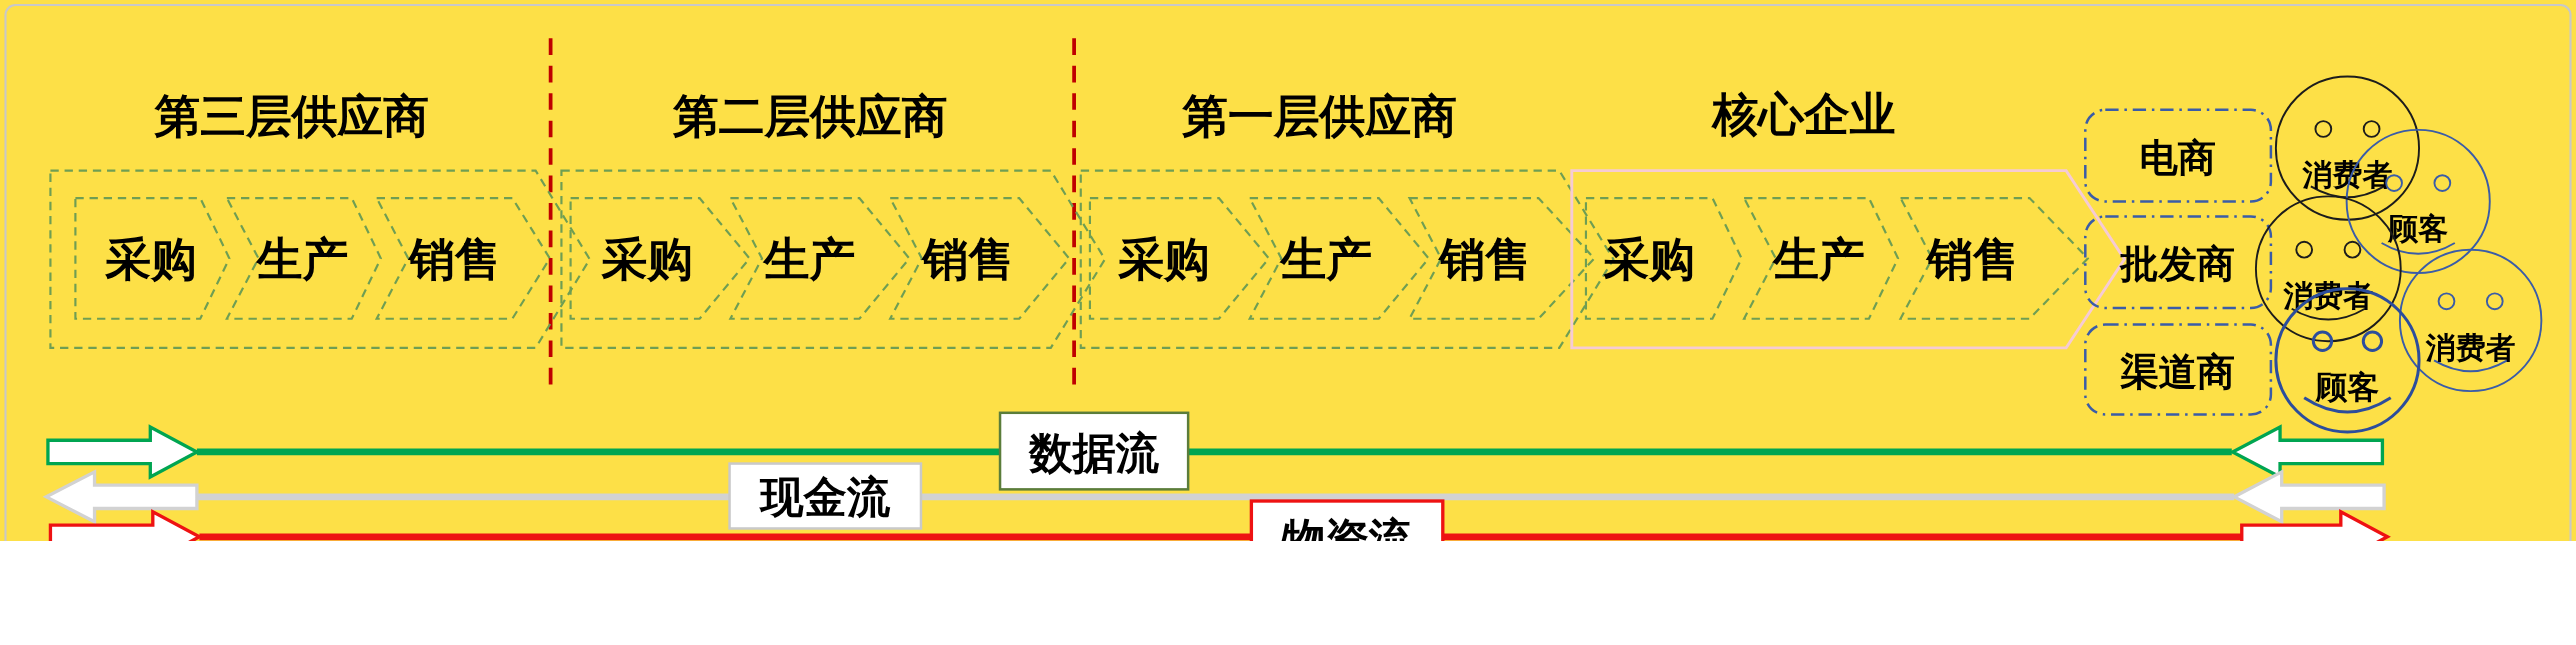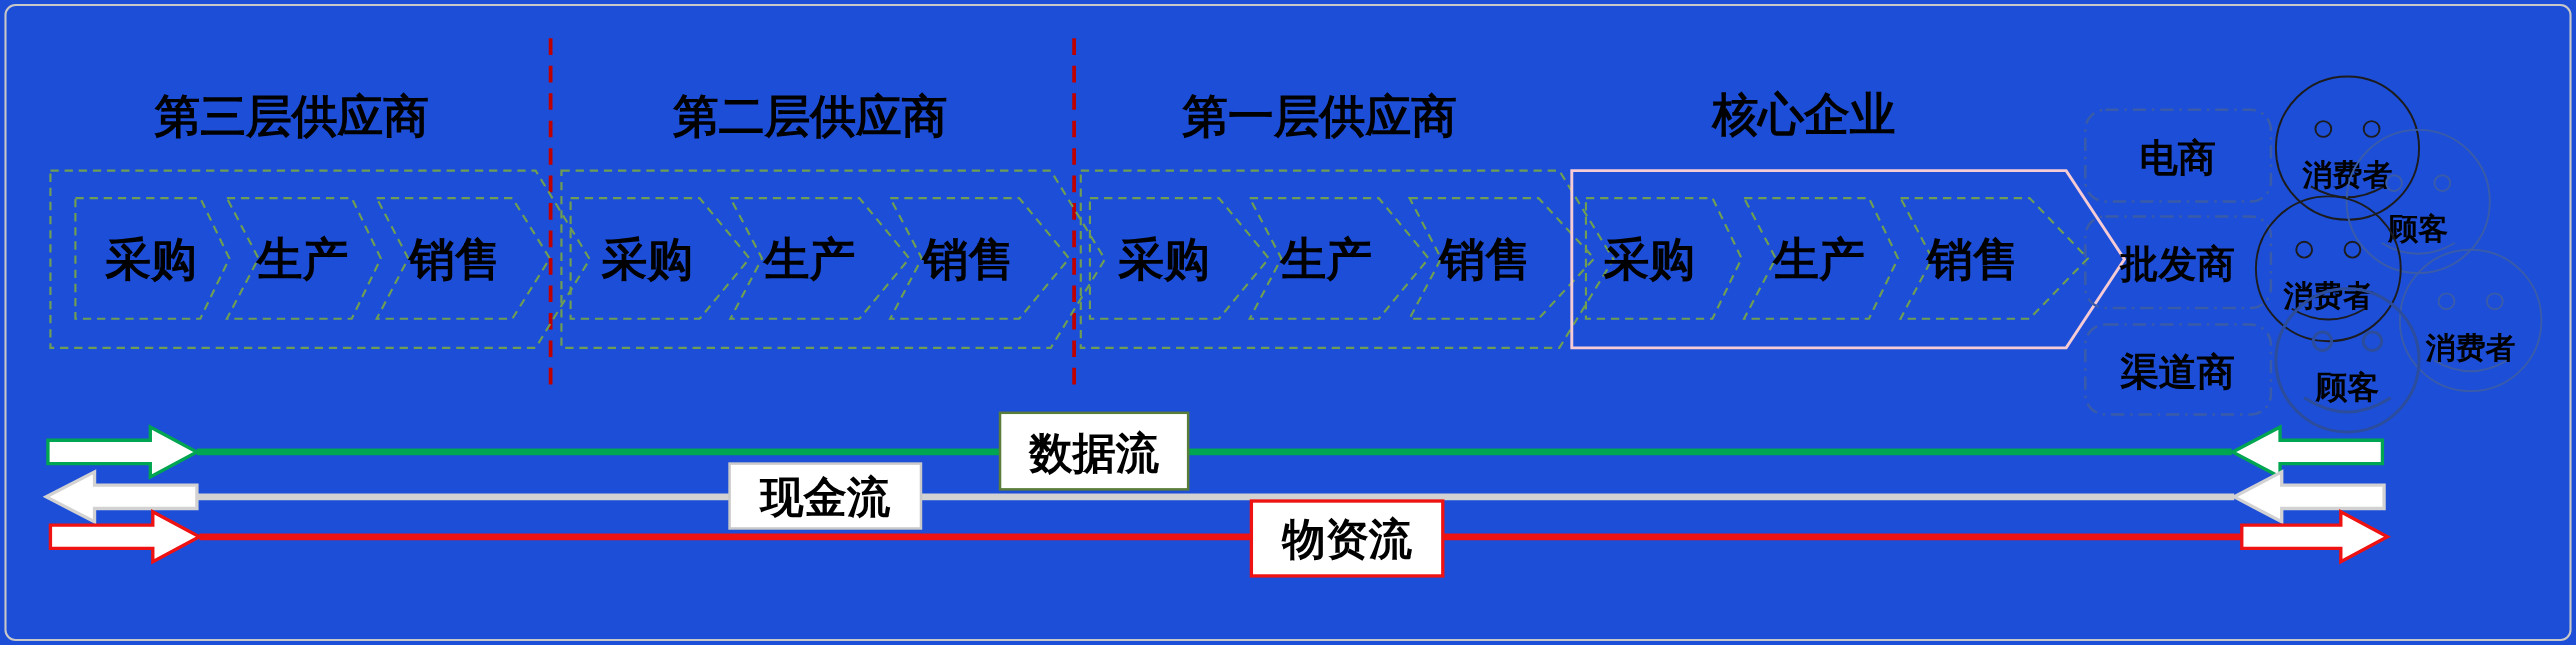--- a/index.html
+++ b/index.html
@@ -1,16 +1,16 @@
 <!DOCTYPE html>
 <html style="font-size:13.3px"><head>
 <meta charset="utf-8">
 <style>
   html,body{margin:0;padding:0;background:#ffffff;}
-  .stage{position:relative;width:2576px;height:645px;background:#1d4ed8;overflow:hidden;
+  .stage{position:relative;width:2576px;height:541px;background:#fde047;overflow:hidden;
          font-family:"Liberation Sans",sans-serif;}
   svg{display:block;}
   text{font-family:"Liberation Sans","DejaVu Sans",sans-serif;font-weight:700;fill:#000000;}
   .section-title{font-size:55px;}
   .step-label{font-size:55px;}
   .dist-label{font-size:46px;}
   .cust-label{font-size:36px;}
   .cust-label-bold{font-size:38px;}
   .flow-label{font-size:52px;}
   .dash-green{fill:none;stroke:#6f9e53;stroke-width:2.6;stroke-dasharray:10 7;}

